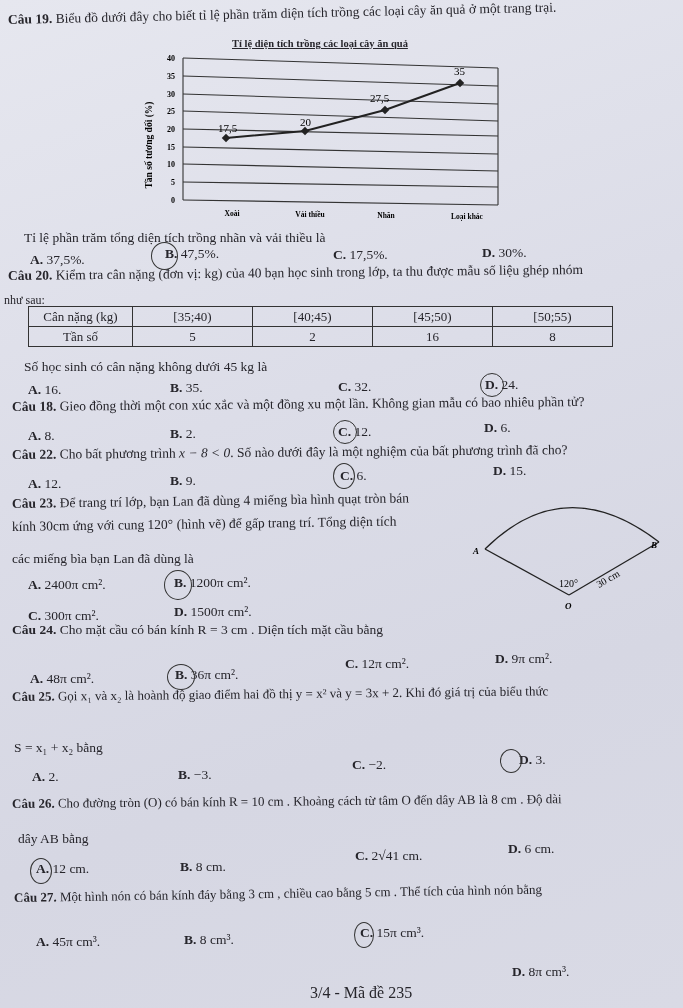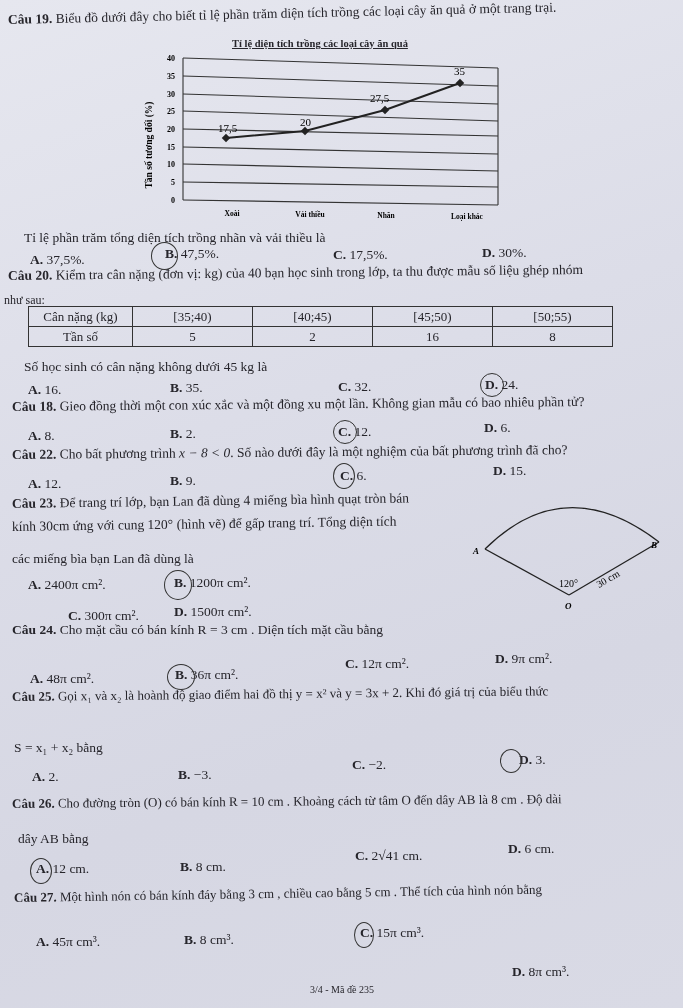--- a/index.html
+++ b/index.html
@@ -14,21 +14,21 @@
   .q b { font-weight:bold; }
   .opt { font-size:13.5px; }
   .opt .l { font-weight:bold; }
   .circ {
     position:absolute; border:1.3px solid #333; border-radius:50%;
   }
   table.freq { border-collapse:collapse; position:absolute; left:28px; top:306px; width:585px; }
   table.freq td { border:1.3px solid #333; font-size:13px; text-align:center; height:19px; padding:0 4px; }
   .chart-title { font-weight:bold; font-size:10.5px; }
   svg text { font-family:"Liberation Serif", serif; }
-  .footer { font-size:10px; }
+  .footer { font-size:16px; }
   i.m { font-style:italic; }
 </style>
 </head>
 <body>
 
 <div class="abs q" style="left:8px; top:12px; transform:rotate(-1.3deg); transform-origin:left;">
   <b>Câu 19.</b>
   <span>Biểu đồ dưới đây cho biết tỉ lệ phần trăm diện tích trồng các loại cây ăn quả ở một trang trại.</span>
 </div>
 
@@ -143,21 +143,21 @@
 
 <div class="abs q" style="left:12px; top:496px; transform:rotate(-0.8deg); transform-origin:left;">
   <b>Câu 23.</b>
   <span>Để trang trí lớp, bạn Lan đã dùng 4 miếng bìa hình quạt tròn bán</span>
 </div>
 <div class="abs q" style="left:12px; top:519px; transform:rotate(-0.8deg); transform-origin:left;">kính 30cm ứng với cung 120° (hình vẽ) để gấp trang trí. Tổng diện tích</div>
 <div class="abs q" style="left:12px; top:551px;">các miếng bìa bạn Lan đã dùng là</div>
 <div class="abs opt" style="left:28px; top:577px;"><span class="l">A.</span> <span>2400π cm².</span></div>
 <div class="abs opt" style="left:174px; top:575px;"><span class="l">B.</span> <span>1200π cm².</span></div>
 <div class="circ" style="left:164px; top:570px; width:26px; height:28px;"></div>
-<div class="abs opt" style="left:28px; top:608px;margin-left:40px;"><span class="l">C.</span> <span>300π cm².</span></div>
+<div class="abs opt" style="left:28px; top:608px;"><span class="l">C.</span> <span>300π cm².</span></div>
 <div class="abs opt" style="left:174px; top:604px;"><span class="l">D.</span> <span>1500π cm².</span></div>
 
 <svg class="abs" style="left:455px; top:500px;" width="220" height="115">
   <path d="M30,49 Q110,-30 204,42" fill="none" stroke="#222" stroke-width="1.3"></path>
   <line x1="30" y1="49" x2="114" y2="95" stroke="#222" stroke-width="1.3"></line>
   <line x1="204" y1="42" x2="114" y2="95" stroke="#222" stroke-width="1.3"></line>
   <text x="18" y="54" font-size="9" font-style="italic" font-weight="bold">A</text>
   <text x="196" y="48" font-size="9" font-style="italic" font-weight="bold">B</text>
   <text x="110" y="109" font-size="9" font-style="italic" font-weight="bold">O</text>
   <text x="104" y="87" font-size="10">120°</text>

